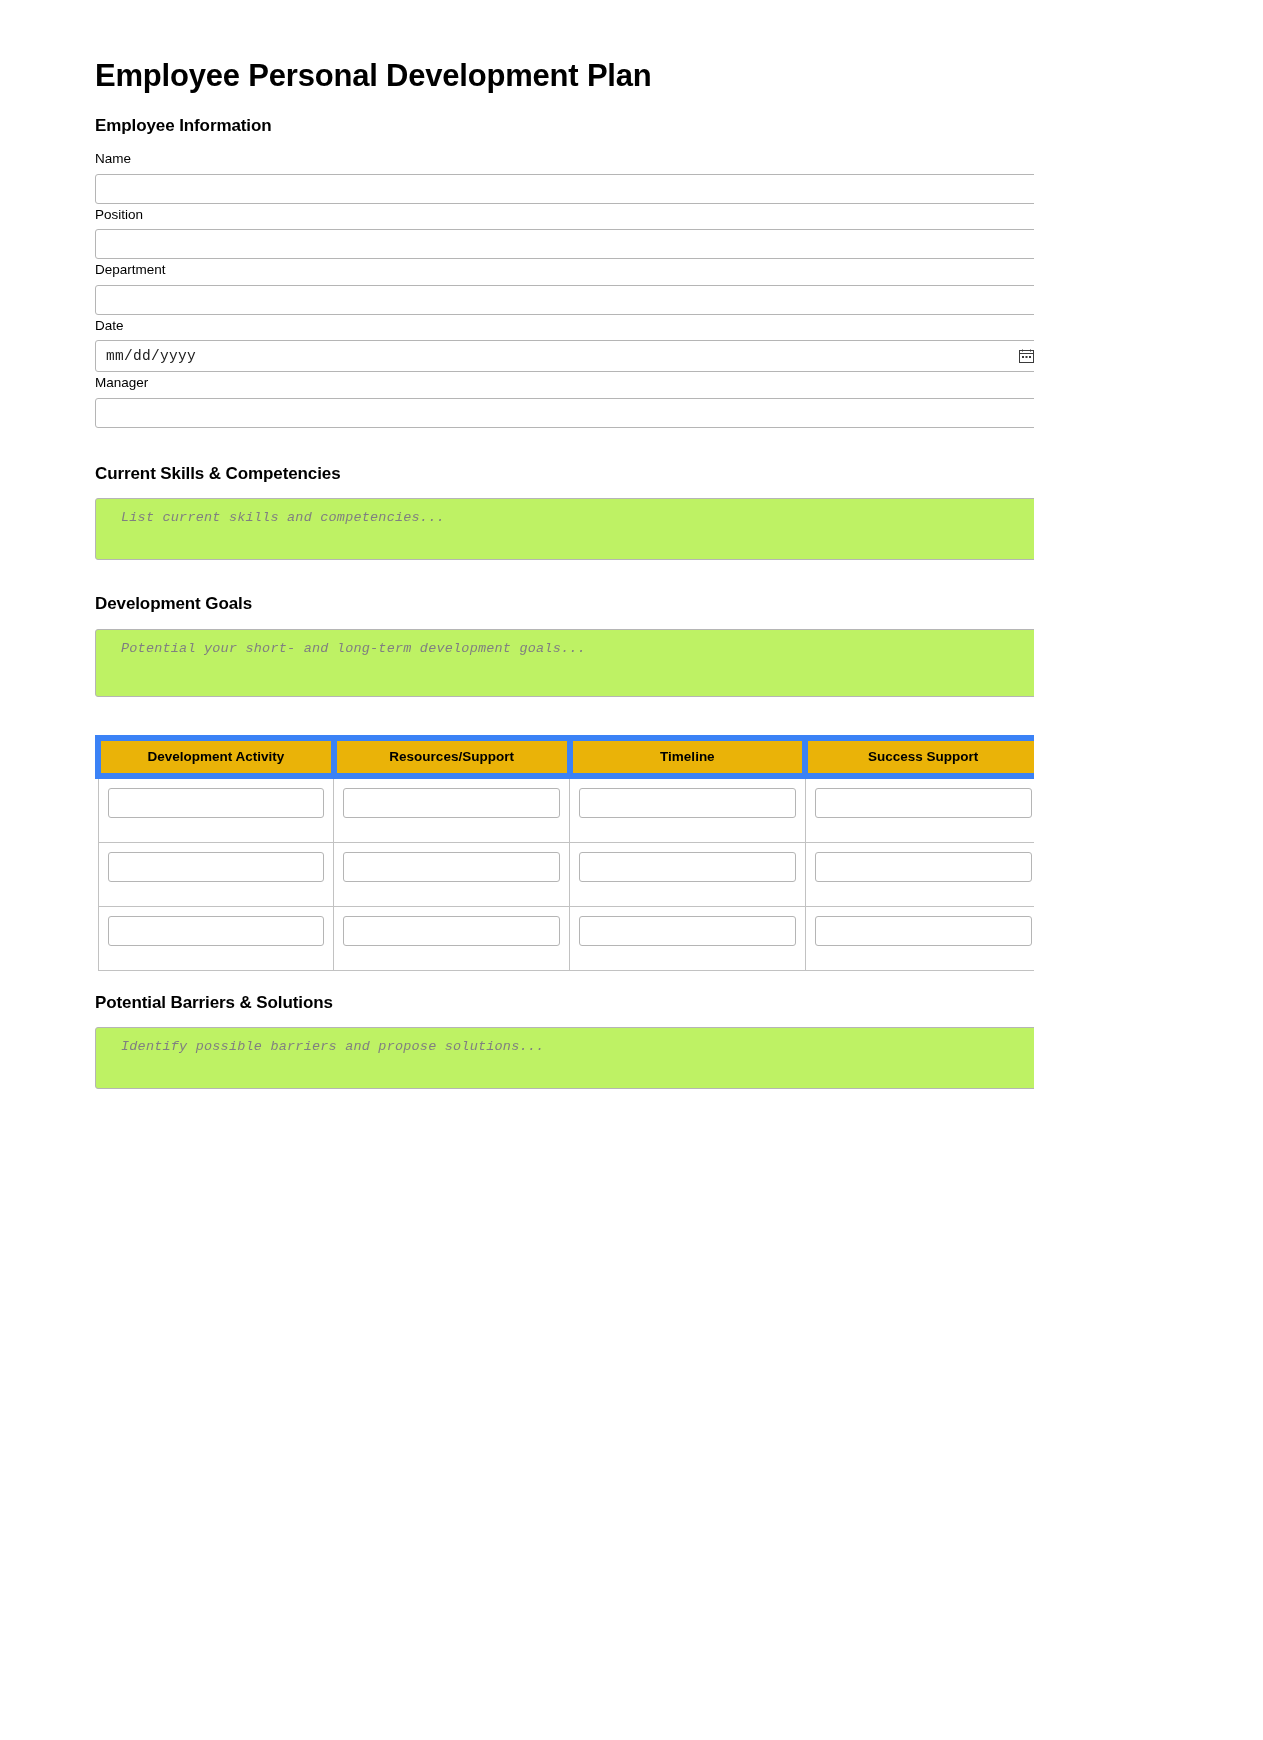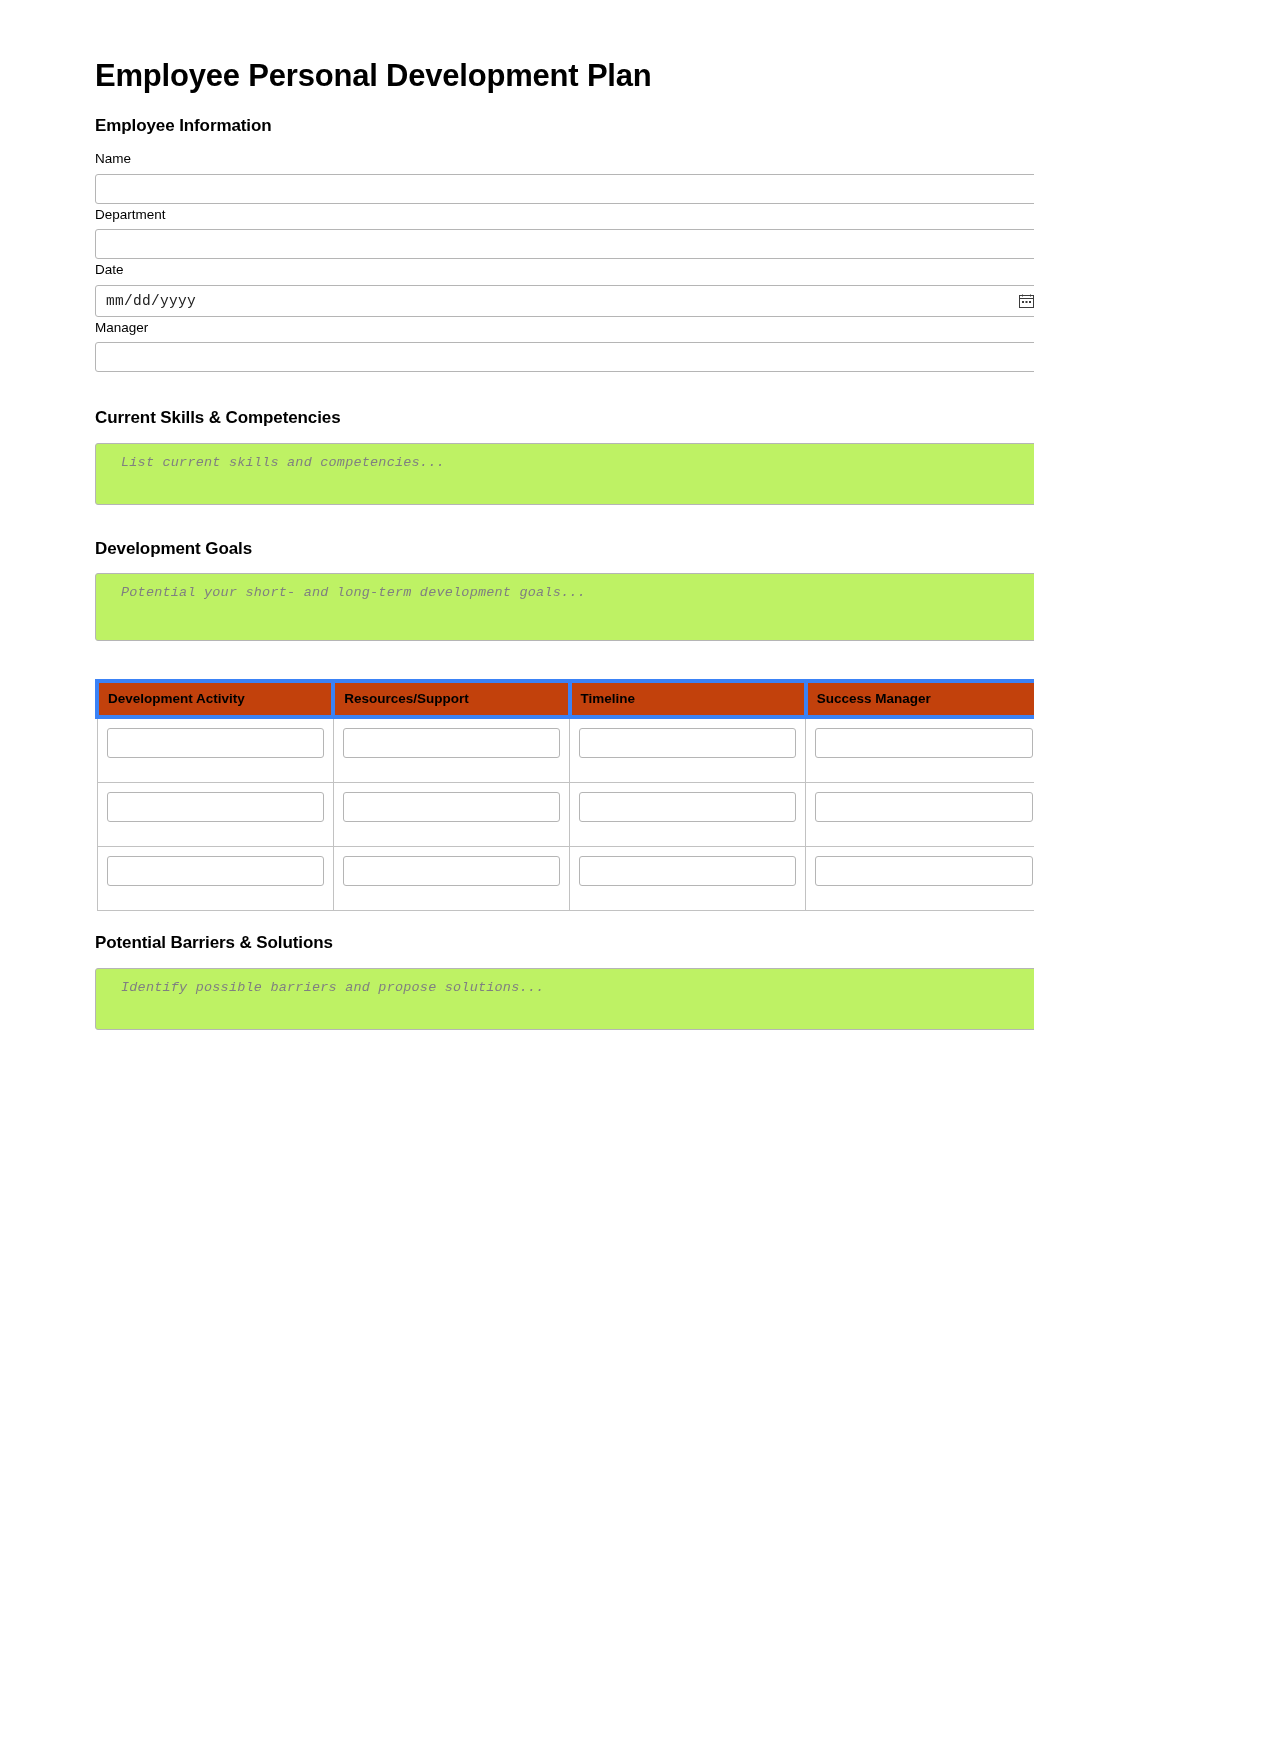--- a/index.html
+++ b/index.html
@@ -128,26 +128,26 @@
   .ta-goals { height: 68px; }
   .ta-barriers { height: 62px; }
 
   table.action-plan {
     width: 100%;
     border-collapse: collapse;
     table-layout: fixed;
     margin-top: 4px;
   }
   table.action-plan th {
-    border: 4px solid #3b82f6;
-    text-align: left;
+    border: 6px solid #3b82f6;
+    text-align: center;
     font-size: 13.5px;
     font-weight: bold;
     padding: 8px 9px;
-    background: #c2410c;
+    background: #eab308;
     line-height: 1.2;
   }
   table.action-plan td {
     border: 1px solid #c2c2c2;
     padding: 9px 9px 24px 9px;
     vertical-align: top;
     background: #ffffff;
   }
   table.action-plan td input {
     width: 100%;
@@ -176,20 +176,24 @@
 
     <h1 class="doc-title">Employee Personal Development Plan</h1>
 
     <h2 class="section-title">Employee Information</h2>
 
     <div class="field">
       <div class="field-label">Name</div>
       <input class="text-input" type="text" value="" style="">
     </div>
 
+    <div class="field">
+      <div class="field-label">Position</div>
+      <input class="text-input" type="text" value="" style="">
+    </div>
 
     <div class="field">
       <div class="field-label">Department</div>
       <input class="text-input" type="text" value="" style="">
     </div>
 
     <div class="field">
       <div class="field-label">Date</div>
       <div class="date-wrap">
         <input class="date-input" type="text" value="" style="">
@@ -240,21 +244,21 @@
     </div>
 
     <div class="gap-lg"></div>
 
     <table class="action-plan">
       <thead>
         <tr>
           <th>Development Activity</th>
           <th>Resources/Support</th>
           <th>Timeline</th>
-          <th>Success Manager</th>
+          <th>Success Support</th>
         </tr>
       </thead>
       <tbody>
         <tr>
           <td><input type="text" value="" style=""></td>
           <td><input type="text" value="" style=""></td>
           <td><input type="text" value="" style=""></td>
           <td><input type="text" value="" style=""></td>
         </tr>
         <tr>

